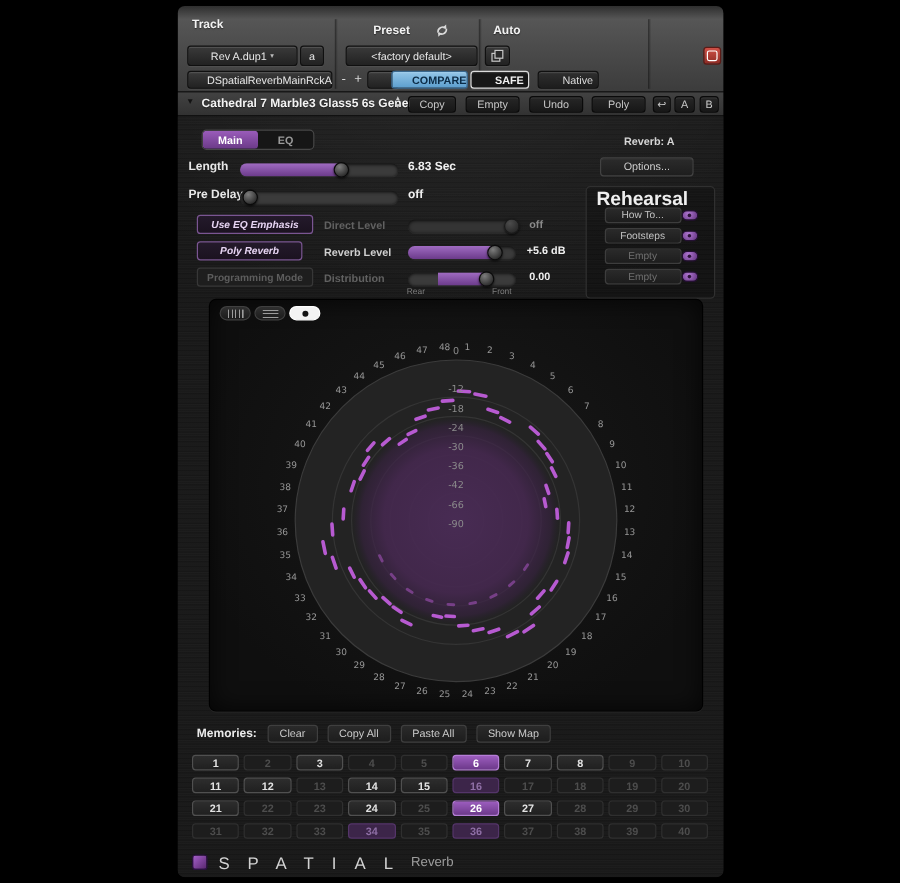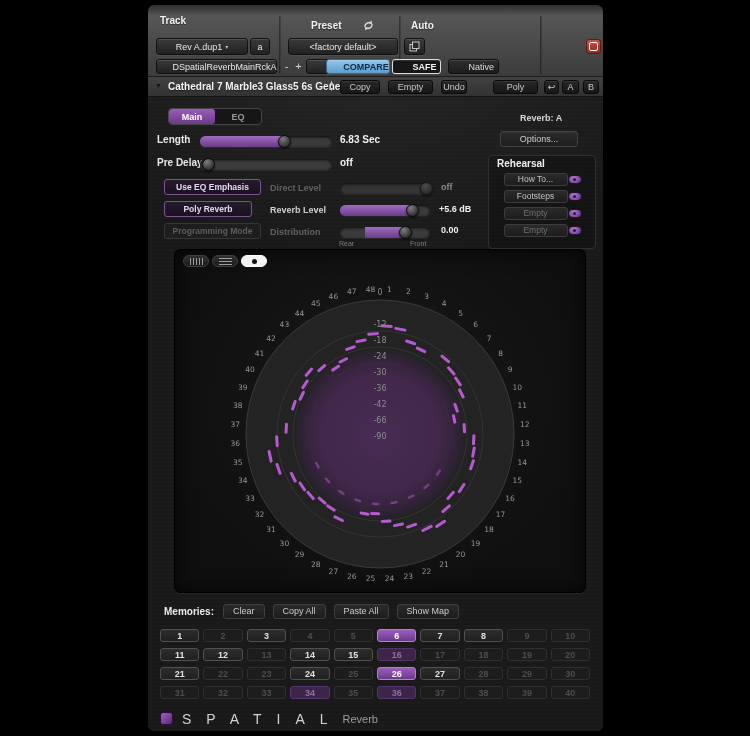--- a/index.html
+++ b/index.html
@@ -18,21 +18,21 @@
     background:linear-gradient(#3a3a3a,#222);color:#e8e8e8;font-size:9px;
     font-family:inherit;display:flex;align-items:center;justify-content:center;gap:3px;padding:0 4px;
     box-shadow:inset 0 1px 0 rgba(255,255,255,.12),0 1px 0 rgba(255,255,255,.06);cursor:default;}
   .hbtn.small{height:15px;padding-left:20px;}
   .updn{font-size:6px;color:#bbb;line-height:1;}
   .tinybtn{position:absolute;height:15px;width:11px;background:none;border:none;color:#d6d6d6;
     font-size:11px;line-height:13px;padding:0;font-family:inherit;cursor:default;}
   .compare{background:linear-gradient(#93c6e8,#5d9fce)!important;color:#0b2b46!important;
     font-weight:bold;border:1px solid #39678d!important;}
   .safe{background:#171717!important;border:1px solid #dcdcdc!important;color:#f2f2f2!important;font-weight:bold;}
-  .native{background:linear-gradient(#2f2f2f,#1d1d1d)!important;color:#dcdcdc!important;justify-content:flex-end;}
+  .native{background:linear-gradient(#2f2f2f,#1d1d1d)!important;color:#dcdcdc!important;}
   .target-btn{position:absolute;left:438px;top:34px;width:15px;height:15px;border-radius:3px;
     background:linear-gradient(#cf5047,#8f2c25);border:1px solid #5c1b16;box-sizing:border-box;
     display:flex;align-items:center;justify-content:center;cursor:default;padding:0;}
   .target-btn .sq{width:7px;height:7px;border:1.5px solid #fff;border-radius:2px;}
   .icon-abs{position:absolute;}
   
   .settingsbar{position:relative;height:20px;background:linear-gradient(#424242,#323232);
     border-bottom:1px solid #141414;box-sizing:border-box;}
   .menu-tri{position:absolute;left:7px;top:5px;font-size:7px;color:#121212;}
   .setting-name{position:absolute;left:20px;top:4px;font-size:10px;font-weight:bold;color:#f4f4f4;
@@ -59,36 +59,36 @@
   .flabel.mid{font-size:9px;color:#cfcfcf;}
   .flabel.dim{color:#616161;}
   .fvalue{position:absolute;font-size:10px;font-weight:bold;color:#f0f0f0;}
   .fvalue.mid{font-size:9px;}
   .fvalue.dim{color:#8a8a8a;}
   .opt-btn,.pill-btn{position:absolute;box-sizing:border-box;height:16px;border-radius:3px;font-family:inherit;
     font-size:9px;display:flex;align-items:center;justify-content:center;cursor:default;padding:0 5px;}
   .opt-btn{background:linear-gradient(#2b2b2b,#1e1e1e);border:1px solid #424242;color:#cecece;
     box-shadow:inset 0 1px 0 rgba(255,255,255,.06);}
   .pill-btn{font-size:8.5px;font-weight:bold;}
-  .pill-btn.purple{background:linear-gradient(#241a2b,#1b1220);border:1px solid #7a5592;color:#e6d4f2;}
+  .pill-btn.purple{background:linear-gradient(#241a2b,#1b1220);border:1px solid #7a5592;color:#e6d4f2;font-style:italic;}
   .pill-btn.off{background:#1e1e1e;border:1px solid #373737;color:#5d5d5d;}
   .ctl-slider{position:absolute;height:13px;}
   .sl-track{position:absolute;left:0;right:0;top:1px;bottom:1px;border-radius:6px;background:#3b3b3b;
     box-shadow:inset 0 1px 3px rgba(0,0,0,.85),0 1px 0 rgba(255,255,255,.05);overflow:hidden;}
   .sl-fill{position:absolute;top:0;bottom:0;background:linear-gradient(180deg,#a06cc2,#6b3a8a);}
   .sl-knob{position:absolute;top:0;width:13px;height:13px;border-radius:50%;box-sizing:border-box;
     background:radial-gradient(circle at 35% 28%,#7d7d7d,#2e2e2e 75%);border:1px solid #0a0a0a;
     box-shadow:0 1px 2px rgba(0,0,0,.7);}
   .ctl-slider.disabled .sl-track{background:#343434;}
   .ctl-slider.disabled .sl-knob{background:radial-gradient(circle at 35% 28%,#4c4c4c,#2a2a2a 75%);border-color:#1a1a1a;}
   .axis-lab{position:absolute;font-size:7px;color:#7d7d7d;}
   
   .reh-panel{position:absolute;left:340px;top:58px;width:108px;height:94px;border:1px solid #303030;
     border-radius:4px;background:rgba(0,0,0,.22);box-sizing:border-box;}
-  .reh-title{position:absolute;left:8px;top:2px;font-size:10px;font-weight:bold;color:#efefef;}
+  .reh-title{position:absolute;left:8px;top:2px;font-size:16px;font-weight:bold;color:#efefef;}
   .reh-rows{position:absolute;left:6px;right:5px;top:16px;}
   .reh-row{display:flex;align-items:center;justify-content:center;height:14px;margin-bottom:3px;}
   .reh-btn{width:64px;height:13px;box-sizing:border-box;border:1px solid #3d3d3d;border-radius:3px;
     background:linear-gradient(#2a2a2a,#1d1d1d);color:#c2c2c2;font-size:8.5px;font-family:inherit;
     display:flex;align-items:center;justify-content:center;cursor:default;padding:0;}
   .reh-btn.dimlab{color:#6f6f6f;}
   .reh-dot{width:14px;height:9px;border-radius:5px;background:radial-gradient(circle at 40% 30%,#b078d2,#5f2f7c);
     border:1px solid #241032;box-sizing:border-box;position:relative;}
   .reh-dot::after{content:"";position:absolute;left:4px;top:2px;width:3px;height:3px;border-radius:50%;background:#2c1438;}
   
@@ -190,21 +190,21 @@
 
     <div class="settingsbar">
       <span class="menu-tri">▼</span>
       <span class="setting-name">Cathedral 7 Marble3 Glass5 6s Generic</span>
       <span class="spinner">
         <span>▴</span>
         <span>▾</span>
       </span>
       <button class="sbtn" style="left:192px;width:40px">Copy</button>
       <button class="sbtn" style="left:240px;width:45px">Empty</button>
-      <button class="sbtn" style="left:293px;width:26px">Undo</button>
+      <button class="sbtn" style="left:293px;width:45px">Undo</button>
       <button class="sbtn" style="left:345px;width:45px">Poly</button>
       <button class="sbtn" style="left:396px;width:15px;padding:0">↩</button>
       <button class="sbtn" style="left:414px;width:17px">A</button>
       <button class="sbtn" style="left:435px;width:16px">B</button>
     </div>
 
     <div class="pbody">
 
       <div class="tabs">
         <button class="tab active">Main</button>

